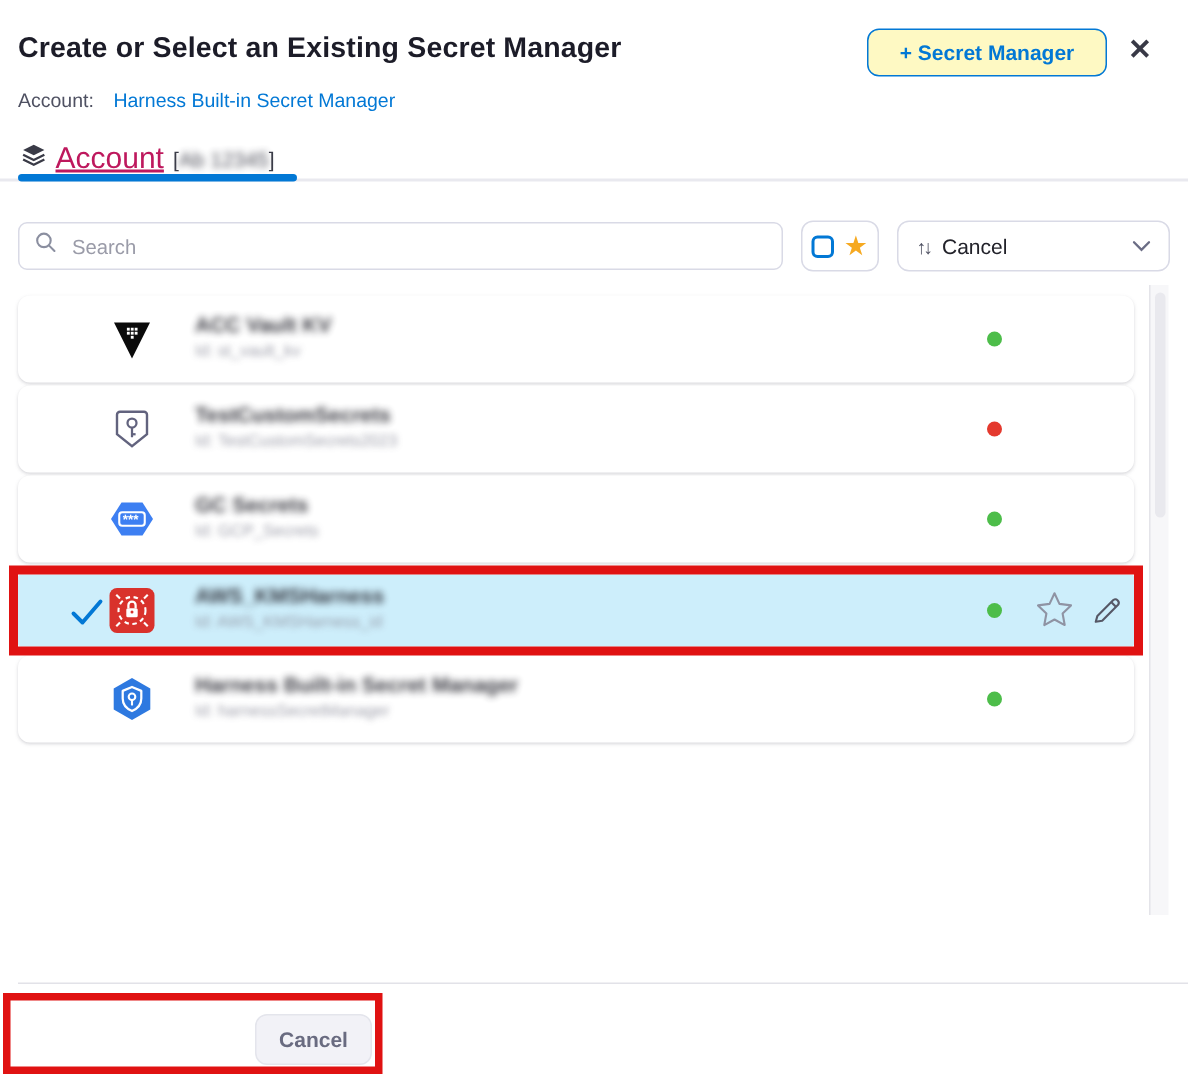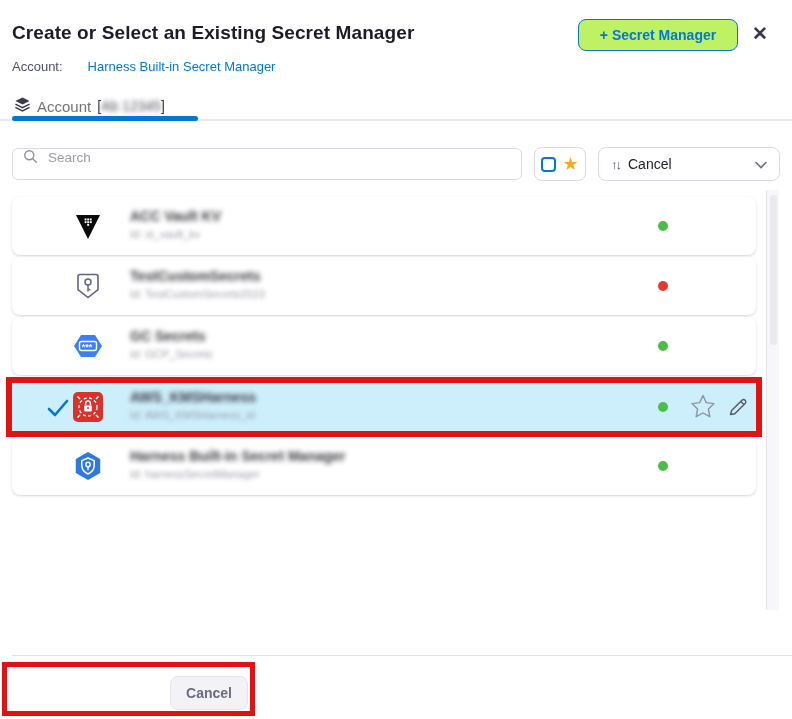--- a/index.html
+++ b/index.html
@@ -2,41 +2,41 @@
 <html><head>
 <meta charset="utf-8">
 <style>
   html,body{margin:0;padding:0;background:#ffffff;}
   body{font-family:"Liberation Sans", sans-serif; -webkit-font-smoothing:antialiased;}
   #page{position:relative;width:792px;height:719px;background:#fff;overflow:hidden;}
 
   
   .dlg-title{position:absolute;left:12px;top:22px;font-size:19px;font-weight:700;color:#1c1c28;letter-spacing:.1px;}
   .new-sm-btn{position:absolute;left:578px;top:19px;width:160px;height:32px;box-sizing:border-box;
-    border:1.5px solid #0278d5;border-radius:8px;background:#bef264;color:#0278d5;font-weight:700;font-size:14px;
+    border:1.5px solid #0278d5;border-radius:8px;background:#fef9c3;color:#0278d5;font-weight:700;font-size:14px;
     display:flex;align-items:center;justify-content:center;cursor:pointer;}
   .close-x{position:absolute;left:752px;top:24px;font-size:19px;font-weight:600;color:#383946;cursor:pointer;line-height:1;}
 
   .selected-line{position:absolute;left:12px;top:59px;font-size:13px;color:#4f5162;}
   .selected-line .lbl{color:#4f5162;}
-  .selected-line a{color:#0278d5;text-decoration:none;margin-left:25px;font-size:13px;}
+  .selected-line a{color:#0278d5;text-decoration:none;margin-left:13px;font-size:13px;}
 
   
   .tab-row{position:absolute;left:14px;top:95px;height:22px;display:flex;align-items:center;gap:6px;cursor:pointer;}
-  .tab-row .tab-label{font-size:15px;color:#737373;}
+  .tab-row .tab-label{font-size:20px;color:#be185d;text-decoration:underline;}
   .tab-count{font-size:14px;color:#3b3c48;}
   .tab-baseline{position:absolute;left:0px;right:0px;top:119px;height:2px;background:#e9e9ef;}
   .tab-underline{position:absolute;left:12px;top:116px;width:186px;height:5px;border-radius:3px;background:#0278d5;}
 
   .redacted{display:inline-block;filter:blur(2.6px);opacity:.9;}
   .redacted-sub{display:inline-block;filter:blur(2.2px);opacity:.85;}
 
   
   .search-box{position:absolute;left:12px;top:148px;width:510px;height:32px;box-sizing:border-box;
-    border:1px solid #d9dae6;border-radius:6px;background:#fff;display:flex;align-items:flex-start;padding:0 10px;gap:8px;}
+    border:1px solid #d9dae6;border-radius:6px;background:#fff;display:flex;align-items:center;padding:0 10px;gap:8px;}
   .search-box input{border:none;outline:none;flex:1;font-size:13.5px;color:#22222a;font-family:"Liberation Sans",sans-serif;background:transparent;}
   .search-box input::placeholder{color:#9a9ba8;}
   .fav-filter{position:absolute;left:534px;top:147px;width:52px;height:34px;box-sizing:border-box;border:1px solid #d9dae6;
     border-radius:8px;background:#fff;display:flex;align-items:center;justify-content:center;gap:6px;cursor:pointer;}
   .fav-checkbox{width:15px;height:15px;border:2px solid #0278d5;border-radius:4px;background:#fff;box-sizing:border-box;}
   .fav-star{color:#f6a921;font-size:18px;line-height:1;}
   .sort-select{position:absolute;left:598px;top:147px;width:182px;height:34px;box-sizing:border-box;border:1px solid #d9dae6;
     border-radius:8px;background:#fff;display:flex;align-items:center;padding:0 12px;gap:8px;cursor:pointer;}
   .sort-arrows{font-size:13px;color:#4f5162;letter-spacing:-2px;}
   .sort-value{font-size:14px;color:#22222a;flex:1;}

